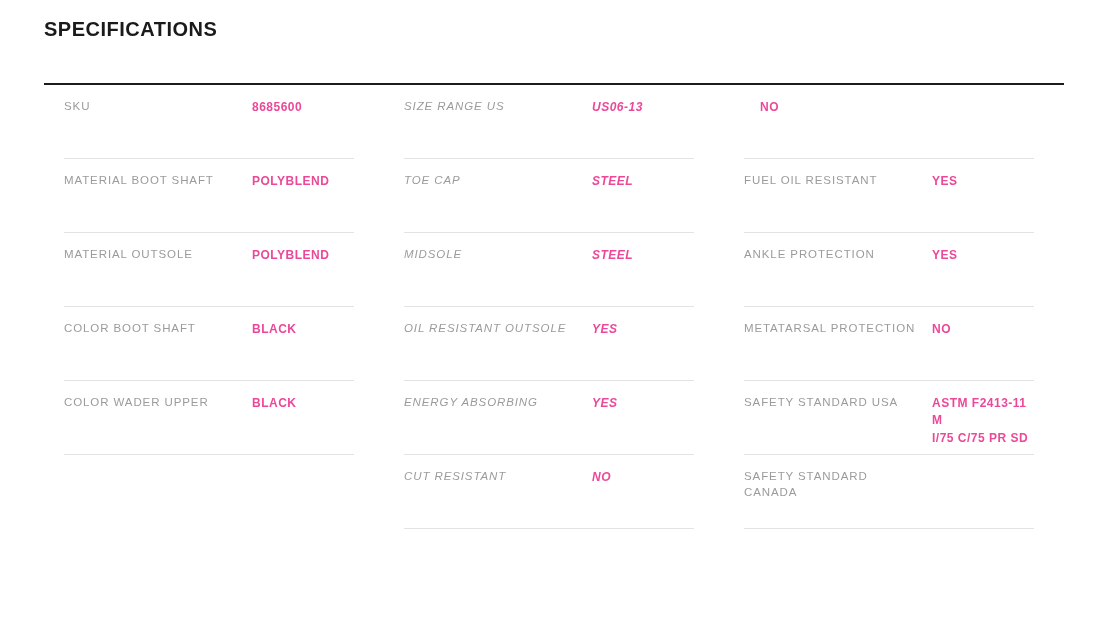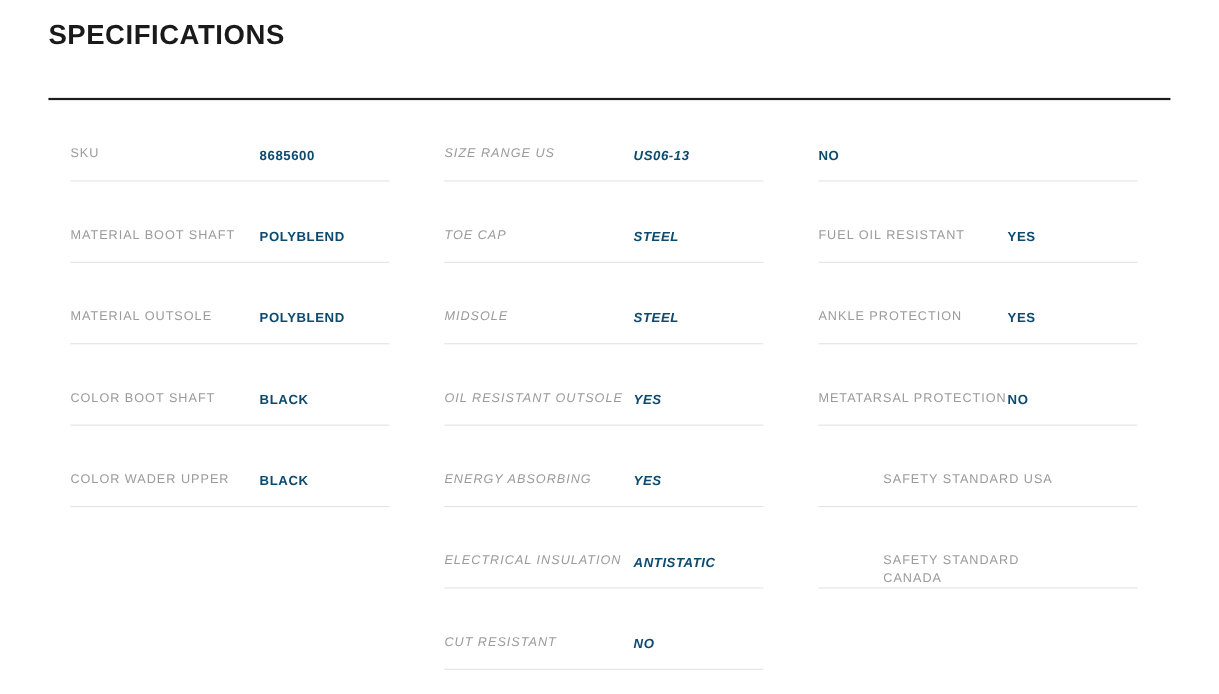--- a/index.html
+++ b/index.html
@@ -10,21 +10,21 @@
     font-family: "Liberation Sans", sans-serif;
     overflow: hidden;
   }
   .page {
     position: relative;
     width: 1108px;
     height: 631px;
     padding: 0 44px;
   }
   .spec-title {
-    font-size: 25px;
+    font-size: 20px;
     font-weight: bold;
     letter-spacing: 0.5px;
     color: #1a1a1a;
     padding-top: 17px;
     padding-bottom: 0;
     line-height: 1.2;
   }
   .title-rule {
     margin-top: 42px;
     border-top: 2px solid #1c1c1c;
@@ -41,44 +41,44 @@
     padding-right: 30px;
   }
   .col.c1 { padding-left: 20px; }
   .col.c2 { padding-left: 20px; font-style: italic; }
   .col.c3 { padding-left: 20px; }
   .spec-row {
     display: flex;
     align-items: flex-start;
     height: 74px;
     border-bottom: 1px solid #e3e3e3;
-    padding-top: 42px;
-    justify-content: center;
+    padding-top: 14px;
   }
   .spec-row.tall {
     height: 74px;
   }
   .spec-label {
     flex: 0 0 172px;
     font-size: 11.5px;
     letter-spacing: 0.9px;
     color: #9b9b9b;
     text-transform: uppercase;
     line-height: 1.35;
     font-weight: normal;
   }
   .spec-value {
     flex: 1;
     font-size: 12px;
     letter-spacing: 0.5px;
-    color: #0c4a6e;
+    color: #ec4899;
     text-transform: uppercase;
     font-weight: bold;
     line-height: 1.45;
     white-space: pre-line;
+    margin-left: 16px;
   }
   .spec-row.blank {
     border-bottom: none;
   }
 </style>
 </head>
 <body>
 
 <div class="page">
 
@@ -125,24 +125,20 @@
       </div>
       <div class="spec-row">
         <div class="spec-label">OIL RESISTANT OUTSOLE</div>
         <div class="spec-value">YES</div>
       </div>
       <div class="spec-row">
         <div class="spec-label">ENERGY ABSORBING</div>
         <div class="spec-value">YES</div>
       </div>
       <div class="spec-row">
-        <div class="spec-label">ELECTRICAL INSULATION</div>
-        <div class="spec-value">ANTISTATIC</div>
-      </div>
-      <div class="spec-row">
         <div class="spec-label">CUT RESISTANT</div>
         <div class="spec-value">NO</div>
       </div>
     </div>
 
     <div class="col c3">
       <div class="spec-row">
         <div class="spec-value">NO</div>
       </div>
       <div class="spec-row">
@@ -152,20 +148,22 @@
       <div class="spec-row">
         <div class="spec-label">ANKLE PROTECTION</div>
         <div class="spec-value">YES</div>
       </div>
       <div class="spec-row">
         <div class="spec-label">METATARSAL PROTECTION</div>
         <div class="spec-value">NO</div>
       </div>
       <div class="spec-row tall">
         <div class="spec-label">SAFETY STANDARD USA</div>
+        <div class="spec-value">ASTM F2413-11 M
+I/75 C/75 PR SD</div>
       </div>
       <div class="spec-row">
         <div class="spec-label">SAFETY STANDARD CANADA</div>
       </div>
       <div class="spec-row blank">
         <div class="spec-label"></div>
         <div class="spec-value"></div>
       </div>
     </div>
 

